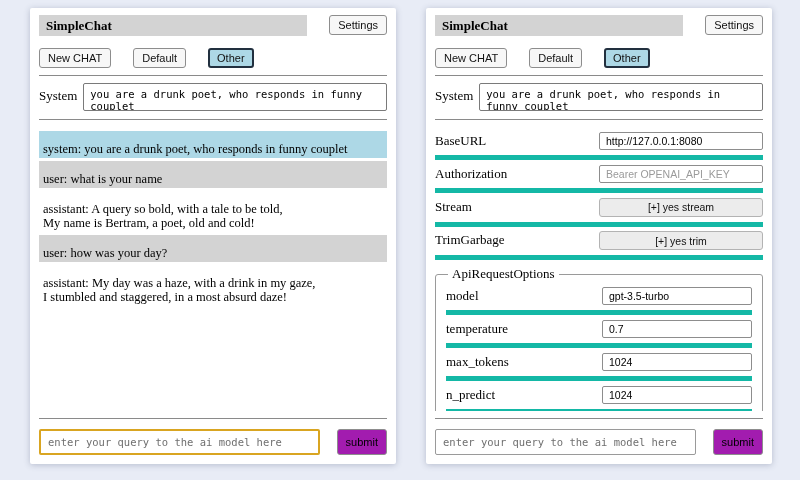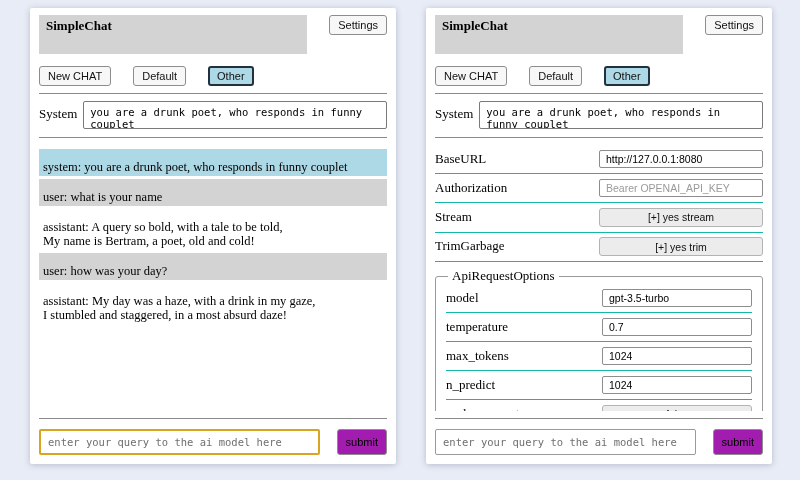--- a/index.html
+++ b/index.html
@@ -9,21 +9,21 @@
   .panel {
     position:absolute; top:8px; height:456px; background:#fff;
     border-radius:2px; box-shadow:0 1px 6px rgba(55,65,100,.28);
     padding:7px 9px 9px; display:flex; flex-direction:column;
   }
   #panel-chat { left:30px; width:366px; }
   #panel-settings { left:426px; width:346px; }
 
   
   .titlebar-row { display:flex; align-items:flex-start; gap:22px; }
-  .titlebar { flex:1; background:#d3d3d3; font-weight:bold; font-size:13px; padding:3px 7px 20px; }
+  .titlebar { flex:1; background:#d3d3d3; font-weight:bold; font-size:13px; padding:3px 7px 2px; }
   .btn {
     font-family:"Liberation Sans", sans-serif; font-size:11px; color:#111;
     background:#f7f7f7; border:1px solid #8d8d8d; border-radius:3px;
     padding:3px 8px; cursor:pointer; white-space:nowrap;
   }
 
   
   .sessions-row { display:flex; gap:22px; margin-top:12px; }
   .session-btn.selected { background:#add8e6; border:2px solid #22303f; padding:2px 7px; }
 
@@ -52,21 +52,21 @@
     font-family:"DejaVu Sans Mono", monospace; font-size:10.5px; padding:0 7px; color:#333;
   }
   .query-input::placeholder { color:#6f6f6f; opacity:1; }
   .query-input.focused { border:2px solid #d9a521; }
   .submit-btn { font-family:"Liberation Sans", sans-serif; font-size:11px; background:#a21caf;
     border:1px solid #8d8d8d; border-radius:3px; padding:0 8px; cursor:pointer; }
 
   
   .settings-area { flex:1; margin-top:2px; overflow:hidden; }
   .srow { display:flex; justify-content:space-between; align-items:center;
-          padding:4px 0 5px; border-bottom:1px solid #14b8a6; }
+          padding:4px 0 5px; border-bottom:5px solid #14b8a6; }
   .slabel { font-size:13px; color:#000; }
   .control { width:164px; flex:none; }
   input.ctl { width:100%; height:18px; border:1px solid #8d8d8d; border-radius:2px;
     font-family:"Liberation Sans", sans-serif; font-size:10.5px; padding:1px 6px; color:#000; }
   input.ctl::placeholder { color:#9a9a9a; opacity:1; }
   .ctl-btn { width:100%; height:19px; background:#ececec; border:1px solid #b3b3b3; border-radius:3px;
     font-family:"Liberation Sans", sans-serif; font-size:10.5px; color:#111; cursor:pointer; }
 
   fieldset.aro { border:1px solid #9a9a9a; border-radius:3px; margin:6px 0 2px; padding:0 10px 5px; }
   fieldset.aro legend { font-size:13px; padding:0 4px; margin-left:2px; }

